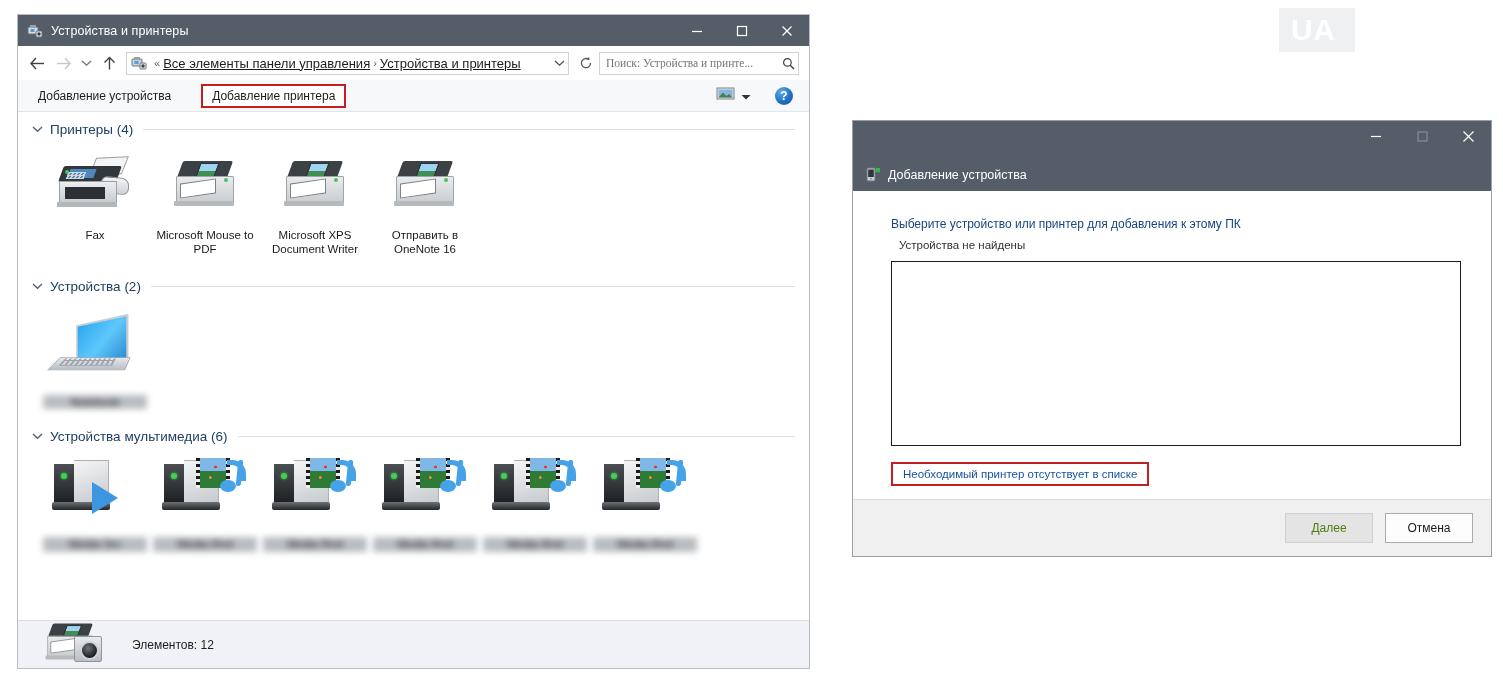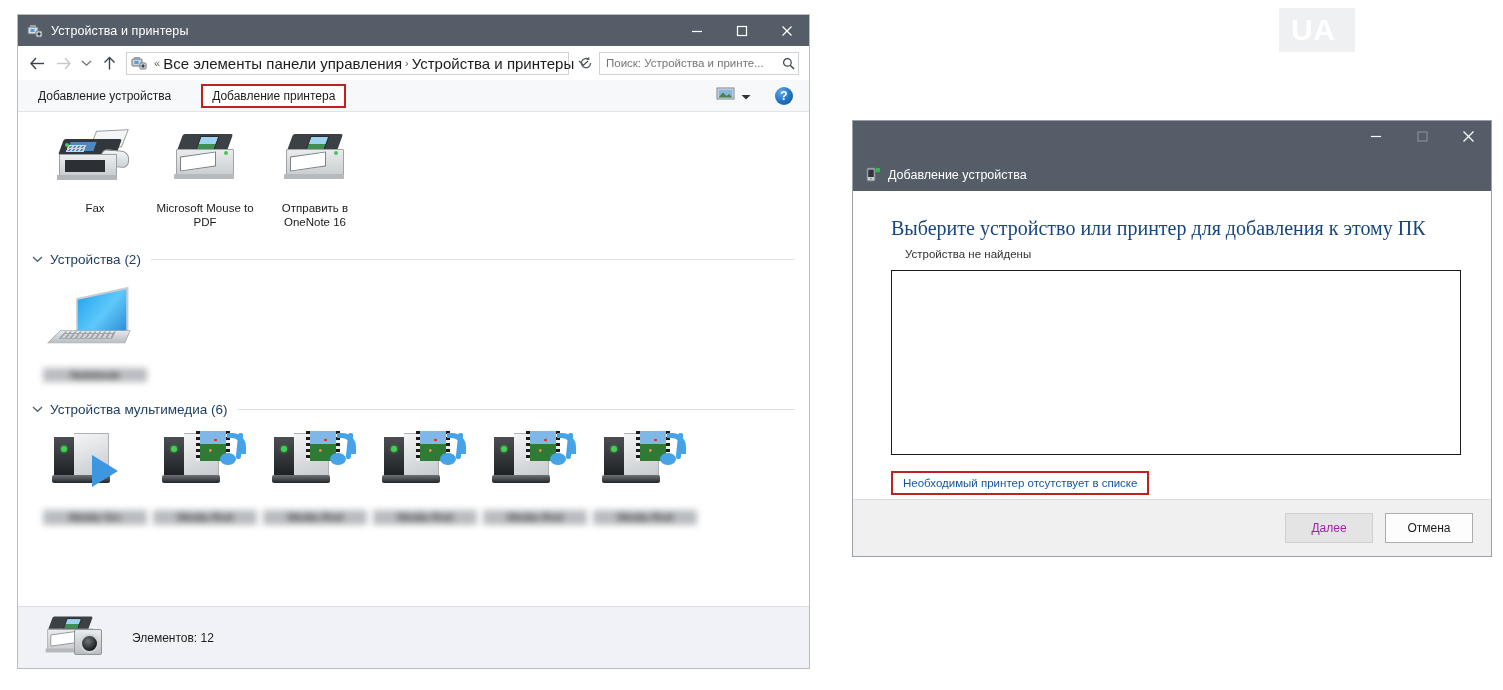--- a/index.html
+++ b/index.html
@@ -52,38 +52,38 @@
   .navbtn.small { width: 20px; }
   .addressbar {
     flex: 1; height: 23px; margin: 0 6px 0 4px;
     border: 1px solid #cfd2d6; background: #fff;
     display: flex; align-items: center; box-sizing: border-box;
     min-width: 0;
   }
   .crumb-ico { width: 16px; height: 16px; margin: 0 4px 0 4px; flex: none; position: relative; }
   .crumb-sep { color: #5a5a5a; font-size: 11px; margin: 0 3px; flex: none; }
   .crumb {
-    font-size: 15px; color: #1c1c1c; white-space: nowrap;
+    font-size: 13px; color: #1c1c1c; white-space: nowrap; text-decoration: underline;
   }
   .addr-drop {
     margin-left: auto; width: 18px; display: flex; align-items: center; justify-content: center;
     color: #3b3b3b; flex: none;
   }
   .refresh {
     width: 22px; height: 23px; display: flex; align-items: center; justify-content: center;
     color: #555; flex: none;
   }
   .searchbox {
     width: 200px; height: 23px; border: 1px solid #cfd2d6; background: #fff;
     display: flex; align-items: center; box-sizing: border-box; flex: none;
     margin-left: 2px;
   }
   .searchbox input {
     border: none; outline: none; flex: 1; font-size: 11.5px; color: #6b6b6b;
-    font-family: Liberation Sans, sans-serif; padding-left: 6px; min-width: 0;
+    font-family: Liberation Serif, serif; padding-left: 6px; min-width: 0;
     background: transparent;
   }
   .search-ico { width: 20px; display: flex; align-items: center; justify-content: center; color: #333; flex: none; }
 
   
   .cmdbar {
     height: 32px; background: #f7f8fa; border-bottom: 1px solid #e2e4e8;
     display: flex; align-items: center; flex: none; padding: 0 8px 0 12px;
     box-sizing: border-box;
   }
@@ -121,21 +121,21 @@
   }
   .blur {
     filter: blur(3.4px);
     background: linear-gradient(#b9bcc0, #b9bcc0) no-repeat;
     color: #9a9ea3;
     user-select: none;
   }
 
   
   .statusbar {
-    height: 62px; background: #f1f2f7; border-top: 1px solid #dcdee3;
+    height: 48px; background: #f1f2f7; border-top: 1px solid #dcdee3;
     display: flex; align-items: center; flex: none; padding-left: 26px; box-sizing: border-box;
   }
   .status-text { font-size: 12px; color: #1c1c1c; margin-left: 28px; }
 
   
   .dialog {
     position: absolute; left: 852px; top: 120px;
     width: 640px; height: 437px;
     background: #ffffff; border: 1px solid #9aa0a8;
     box-sizing: border-box; display: flex; flex-direction: column;
@@ -149,42 +149,42 @@
     color: #ffffff;
   }
   .dlg-winbtn.dim { color: #9aa3ad; }
   .dlg-title-row {
     position: absolute; left: 12px; bottom: 8px; display: flex; align-items: center;
   }
   .dlg-title-ico { width: 16px; height: 16px; position: relative; margin-right: 7px; }
   .dlg-title-text { color: #ffffff; font-size: 12.5px; white-space: nowrap; }
 
   .dlg-body { flex: 1; background: #ffffff; padding: 26px 30px 0 38px; box-sizing: border-box; }
-  .dlg-h1 { font-size: 20px; color: #17457f; font-weight: normal; margin: 0 0 8px 0; font-family: Liberation Serif, serif; }
-  .dlg-sub { font-size: 11.5px; color: #303030; margin: 0 0 10px 14px; }
+  .dlg-h1 { font-size: 12px; color: #17457f; font-weight: normal; margin: 0 0 8px 0; }
+  .dlg-sub { font-size: 11.5px; color: #303030; margin: 0 0 10px 8px; }
   .dlg-list {
     height: 185px; border: 1px solid #1b1b1b; background: #fff; box-sizing: border-box;
   }
   .dlg-link-wrap { margin-top: 16px; display: inline-block; }
   .dlg-link {
     display: inline-block; border: 2px solid #c02020; padding: 4px 10px;
     font-size: 11.5px; color: #14539e; background: #fff; white-space: nowrap;
   }
   .dlg-footer {
     height: 56px; background: #f0f0f0; border-top: 1px solid #dcdcdc;
     display: flex; align-items: center; justify-content: flex-end;
     padding-right: 18px; gap: 12px; flex: none;
   }
   .dlg-btn {
     min-width: 86px; height: 28px; font-size: 12px;
     border: 1px solid #adadad; background: #fdfdfd; color: #1c1c1c;
     display: flex; align-items: center; justify-content: center;
     font-family: "Liberation Sans", sans-serif;
   }
-  .dlg-btn.disabled { background: #e4e4e4; border-color: #cfcfcf; color: #a21caf; }
+  .dlg-btn.disabled { background: #e4e4e4; border-color: #cfcfcf; color: #4d7c0f; }
 
   
   .watermark {
     position: absolute; left: 1279px; top: 8px; display: flex; height: 44px;
   }
   .wm-a { background: #e4e6e8; display: flex; align-items: center; padding: 0 14px 0 18px; }
   .wm-b { background: #eef0f1; display: flex; align-items: center; padding: 0 20px 0 12px; }
   .wm-txt { color: #ffffff; font-size: 30px; font-weight: bold; letter-spacing: .5px; line-height: 1; }
 
   
@@ -487,20 +487,29 @@
                 <path d="M0.5 1 L5 5.6 L9.5 1" fill="#2d3338"></path>
               </svg>
           </span>
         </div>
         <div class="helpbtn">?</div>
       </div>
     </div>
 
     <div class="content">
 
+      <div class="group-head">
+        <span class="chev">
+          <svg width="11" height="8" viewBox="0 0 11 8">
+              <path d="M1 2 L5.5 6.2 L10 2" fill="none" stroke="#50657b" stroke-width="1.4"></path>
+            </svg>
+        </span>
+        <span class="group-title">Принтеры (4)</span>
+        <span class="group-rule"></span>
+      </div>
       <div class="tiles">
         <div class="tile">
           <div class="art">
             <div class="fax">
               <div class="paper"></div>
                 <div class="top"></div>
                 <div class="panel"></div>
               <div class="keys"></div>
                 <div class="roll"></div>
                 <div class="body"></div>
@@ -516,20 +525,33 @@
             <div class="printer">
                 <div class="top"></div>
                 <div class="screen"></div>
                 <div class="body"></div>
                 <div class="tray"></div>
                 <div class="led"></div>
                 <div class="base"></div>
               </div>
           </div>
           <div class="lbl">Microsoft Mouse to PDF</div>
+        </div>
+        <div class="tile">
+          <div class="art">
+            <div class="printer">
+                <div class="top"></div>
+                <div class="screen"></div>
+                <div class="body"></div>
+                <div class="tray"></div>
+                <div class="led"></div>
+                <div class="base"></div>
+              </div>
+          </div>
+          <div class="lbl">Microsoft XPS Document Writer</div>
         </div>
         <div class="tile">
           <div class="art">
             <div class="printer">
                 <div class="top"></div>
                 <div class="screen"></div>
                 <div class="body"></div>
                 <div class="tray"></div>
                 <div class="led"></div>
                 <div class="base"></div>

